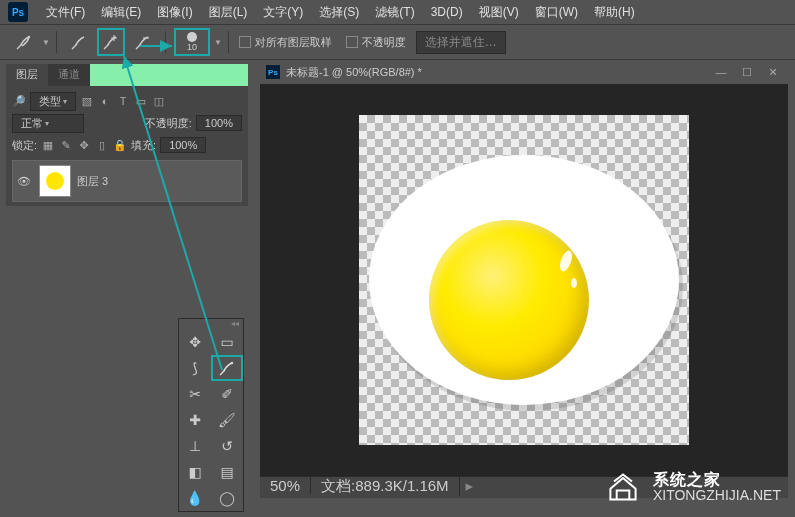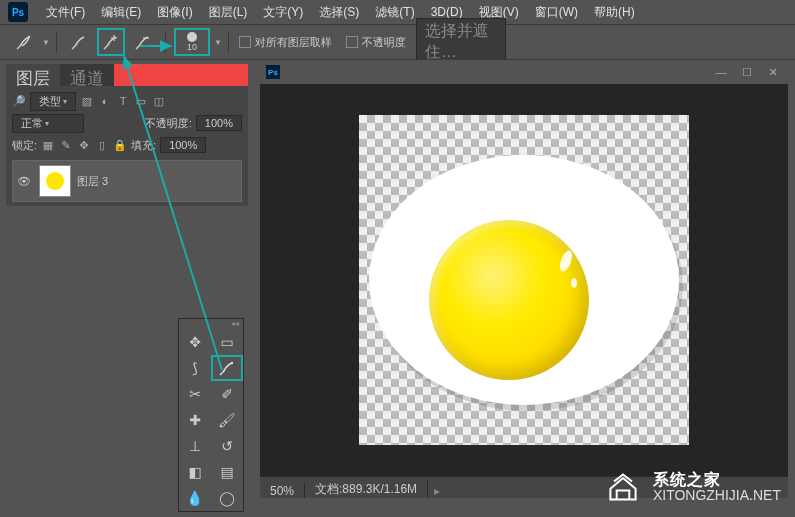--- a/index.html
+++ b/index.html
@@ -8,23 +8,23 @@
 .ps-logo{width:20px;height:20px;background:#001e36;color:#31a8ff;font-weight:bold;font-size:10px;display:flex;align-items:center;justify-content:center;border-radius:3px;margin-right:10px}
 .menu-item{padding:0 8px;cursor:pointer}
 .optbar{background:#535353;height:36px;display:flex;align-items:center;padding:0 8px;border-top:1px solid #383838;border-bottom:1px solid #383838;font-size:11px;color:#ccc}
 .tool-sq{width:28px;height:28px;display:flex;align-items:center;justify-content:center;margin:0 2px;color:#ccc}
 .tool-sq.hl{border:2px solid #1ba9a9}
 .brush-preview{width:24px;height:28px;display:flex;flex-direction:column;align-items:center;justify-content:center;color:#ccc}
 .brush-dot{width:10px;height:10px;background:#d0d0d0;border-radius:50%}
 .brush-num{font-size:9px}
 .checkbox{width:12px;height:12px;border:1px solid #888;margin:0 4px}
 .optlabel{margin-right:10px}
-.select-bar{background:#3a3a3a;border:1px solid #2a2a2a;padding:2px 8px;color:#888;font-size:16px;width:90px}
+.select-bar{background:#3a3a3a;border:1px solid #2a2a2a;padding:2px 8px;color:#888;font-size:12px;width:90px}
 .left-panel{position:absolute;left:6px;top:64px;width:242px;background:#454545}
-.panel-tabs{display:flex;background:#ef4444;height:22px;font-size:17px}
+.panel-tabs{display:flex;background:#86efac;height:22px;font-size:11px}
 .panel-tab{padding:3px 10px;color:#ccc;background:#454545}
 .panel-tab.inactive{background:#383838;color:#888}
 .panel-body{padding:4px 6px;font-size:11px;color:#ccc}
 .row{display:flex;align-items:center;height:22px;gap:4px}
 .dd{background:#3a3a3a;border:1px solid #2a2a2a;padding:1px 8px;font-size:11px;color:#ccc;display:flex;align-items:center}
 .icon-sm{width:14px;height:14px;display:inline-flex;align-items:center;justify-content:center;color:#aaa;font-size:11px}
 .layer-row{display:flex;align-items:center;padding:4px;background:#5a5a5a;border:1px solid #666;margin-top:4px}
 .eye{width:16px;color:#ccc}
 .thumb{width:32px;height:32px;background:#fff;border:1px solid #888;margin:0 6px;display:flex;align-items:center;justify-content:center}
 .thumb-yolk{width:18px;height:18px;background:#ffe600;border-radius:50%}
@@ -44,21 +44,21 @@
  linear-gradient(-45deg,#bbb 25%,transparent 25%),
  linear-gradient(45deg,transparent 75%,#bbb 75%),
  linear-gradient(-45deg,transparent 75%,#bbb 75%);
  background-size:16px 16px;background-position:0 0,0 8px,8px -8px,-8px 0;background-color:#eee}
 .plate{position:absolute;left:10px;top:40px;width:310px;height:250px;background:#fff;border-radius:50%;box-shadow:4px 6px 0 rgba(0,0,0,0.12)}
 .yolk{position:absolute;left:60px;top:65px;width:160px;height:160px;border-radius:50%;
  background:radial-gradient(circle at 40% 35%,#fff176 0%,#ffeb00 35%,#fdd400 80%,#e0bc00 100%);
  box-shadow:inset -6px -6px 18px rgba(0,0,0,0.18),inset 4px 4px 10px rgba(255,255,255,0.5)}
 .hl1{position:absolute;width:10px;height:22px;background:rgba(255,255,255,0.9);border-radius:50%;right:18px;top:30px;transform:rotate(20deg)}
 .hl2{position:absolute;width:6px;height:10px;background:rgba(255,255,255,0.85);border-radius:50%;right:12px;top:58px}
-.statusbar{height:22px;background:#454545;display:flex;align-items:flex-end;font-size:12px;color:#ccc;border-top:1px solid #2a2a2a}
+.statusbar{height:22px;background:#454545;display:flex;align-items:flex-start;font-size:15px;color:#ccc;border-top:1px solid #2a2a2a}
 .status-seg{padding:0 10px;border-right:1px solid #2a2a2a}
 .arrow-line{position:absolute;pointer-events:none}
 .watermark{position:absolute;right:14px;bottom:12px;display:flex;align-items:center;gap:12px;color:#fff}
 .wm-icon{width:36px;height:36px}
 .wm-text{display:flex;flex-direction:column;line-height:1.1}
 .wm-cn{font-size:16px;font-weight:bold;letter-spacing:1px}
 .wm-en{font-size:14px;color:#ddd}
 .sep{width:1px;height:22px;background:#3a3a3a;margin:0 6px}
 .tri{font-size:8px;color:#aaa;margin-left:2px}
 </style>
@@ -190,20 +190,21 @@
     <div class="tb-cell">◧</div>
     <div class="tb-cell">▤</div>
     <div class="tb-cell">💧</div>
     <div class="tb-cell">◯</div>
   </div>
 </div>
 
 <div class="doc-window">
   <div class="doc-titlebar">
     <div class="doc-ps">Ps</div>
+    <span>未标题-1 @ 50%(RGB/8#) *</span>
     <div class="wc">
       <span>—</span>
       <span>☐</span>
       <span>✕</span>
     </div>
   </div>
   <div class="canvas-area">
     <div class="checker">
       <div class="plate">
         <div class="yolk">

